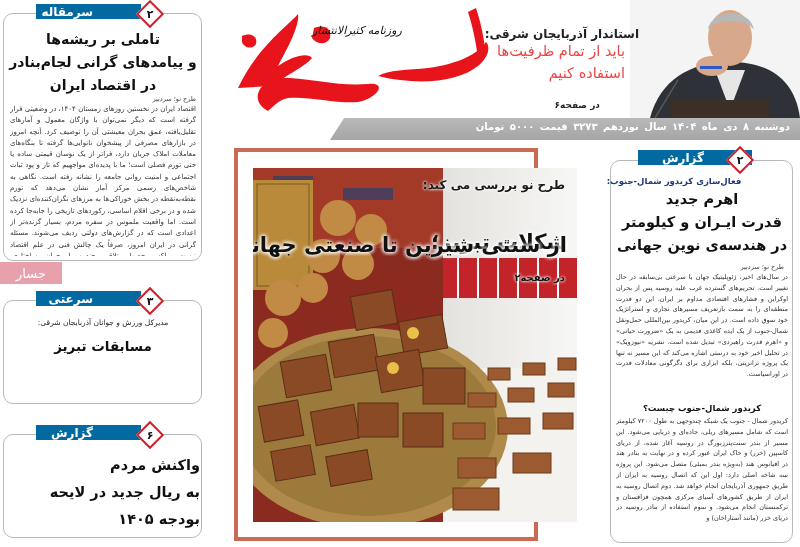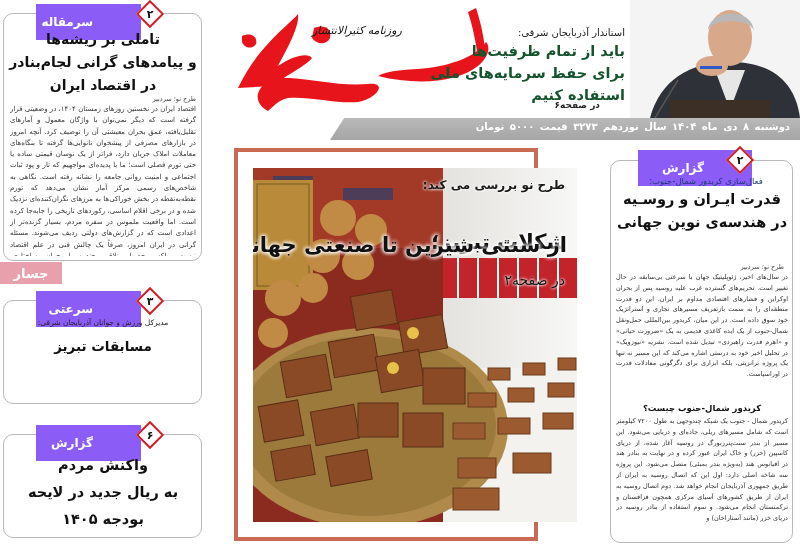--- a/index.html
+++ b/index.html
@@ -8,22 +8,22 @@
 
   
   .box {
     position: absolute;
     border: 1.5px solid #b9b9b9;
     border-radius: 10px;
     background: #fff;
   }
   .sec-header {
     position: absolute;
-    height: 36px;
-    background: #8b5cf6;
+    height: 15px;
+    background: #0369a1;
     color: #fff;
     font-weight: bold;
     font-size: 12px;
     display: flex;
     align-items: center;
     justify-content: flex-start;
     padding-right: 48px;
     direction: rtl;
   }
   .sec-badge {
@@ -91,48 +91,48 @@
   }
 
   
   .lead-photo {
     position: absolute;
     left: 630px; top: 0px; width: 170px; height: 118px;
     overflow: hidden;
     background: linear-gradient(180deg,#fafafa 0%,#f2f2f2 100%);
   }
 
-  .lead-kicker { position:absolute; right: 175px; top: 27px; font-size: 10px; font-weight: normal; color:#222; }
-  .lead-title  { position:absolute; right: 175px; top: 40px; font-size: 14.5px; font-weight: bold; line-height: 22px; color:#14532d; text-align: right; width: 200px; }
+  .lead-kicker { position:absolute; right: 161px; top: 27px; font-size: 12px; font-weight: bold; color:#222; }
+  .lead-title  { position:absolute; right: 175px; top: 40px; font-size: 14.5px; font-weight: normal; line-height: 22px; color:#ef4444; text-align: right; width: 200px; }
   .lead-ref    { position:absolute; right: 200px; top: 100px; font-size: 9px; font-weight: bold; color:#222; }
 
   
   .feature-frame {
     position: absolute;
     left: 234px; top: 148px; width: 304px; height: 393px;
     border: 4px solid #c96a55;
     background: #fff;
   }
   .feature-img {
     position: absolute;
     left: 15px; top: 16px; width: 324px; height: 354px;
     overflow: hidden;
     background: #f0ece6;
   }
   .feature-kicker { position:absolute; right: 12px; top: 10px; font-size: 12px; font-weight: bold; color:#1a1a1a; text-shadow: 0 0 3px #fff, 0 0 3px #fff; }
   .feature-title1 { position:absolute; right: 10px; top: 30px; font-size: 21px; font-weight: bold; color:#111; text-shadow: 0 0 4px #fff,0 0 4px #fff,0 0 4px #fff; margin-top: 32px; }
   .feature-title2 { position:absolute; right: 10px; top: 65px; font-size: 21px; font-weight: bold; color:#111; white-space: nowrap; text-shadow: 0 0 4px #fff,0 0 4px #fff,0 0 4px #fff; }
-  .feature-ref    { position:absolute; right: 12px; top: 104px; font-size: 14px; font-weight: normal; color:#111; text-shadow: 0 0 3px #fff,0 0 3px #fff; margin-left: 36px; }
+  .feature-ref    { position:absolute; right: 12px; top: 104px; font-size: 10px; font-weight: bold; color:#111; text-shadow: 0 0 3px #fff,0 0 3px #fff; margin-left: 36px; }
 
   .jasar {
     position: absolute;
     left: 0px; top: 262px; width: 62px; height: 22px;
     background: #e9a0ad;
     clip-path: polygon(0 0,100% 0,100% 100%, 72% 100%, 66% 130%, 60% 100%, 0 100%);
-    color:#fff; font-weight:bold; font-size: 13px;
+    color:#fff; font-weight:normal; font-size: 13px;
     display:flex; align-items:center; justify-content:center;
     letter-spacing: 2px;
   }
 </style>
 </head>
 <body>
 
 <div class="masthead-logo">
   <svg width="300" height="110" viewBox="0 0 300 110">
 
@@ -160,21 +160,20 @@
     <ellipse cx="82" cy="66" rx="16" ry="10" fill="#d8a88a"></ellipse>
     <rect x="70" y="66" width="22" height="3" fill="#2d58c8"></rect>
 
     <rect x="40" y="100" width="100" height="18" fill="#3b2f26"></rect>
     <line x1="25" y1="118" x2="48" y2="80" stroke="#555" stroke-width="1.5"></line>
   </svg>
 </div>
 <div class="lead-kicker">استاندار آذربایجان شرقی:</div>
 <div class="lead-title">
   <div>باید از تمام ظرفیت‌ها</div>
-  <div>برای حفظ سرمایه‌های ملی</div>
   <div>استفاده کنیم</div>
 </div>
 <div class="lead-ref">در صفحه۶</div>
 
 <div class="dateline">
   <div class="dateline-text">دوشنبه ۸ دی ماه ۱۴۰۴   سال نوزدهم   ۳۲۷۳   قیمت ۵۰۰۰ تومان</div>
 </div>
 
 <div class="box" style="left:3px; top:13px; width:199px; height:248px;">
 </div>
@@ -204,21 +203,21 @@
 <div class="headline" style="position:absolute; left:6px; top:334px; width:194px; font-size:13.5px; line-height:24px;">
   <div>مسابقات تبریز</div>
 </div>
 
 <div class="box" style="left:3px; top:434px; width:199px; height:104px;"></div>
 <div class="sec-header" style="left:36px; top:425px; width:105px;">
   <span>گزارش</span>
 </div>
 <div class="sec-badge" style="left:140px; top:425px;"></div>
 <div class="sec-badge-num" style="left:140px; top:425px;">۶</div>
-<div class="headline" style="position:absolute; left:6px; top:452px; width:194px; font-size:14.5px; line-height:27px;">
+<div class="headline" style="position:absolute; left:6px; top:452px; width:194px; font-size:14.5px; line-height:27px;text-align:right;">
   <div>واکنش مردم</div>
   <div>به ریال جدید در لایحه</div>
   <div>بودجه ۱۴۰۵</div>
 </div>
 
 <div class="feature-frame">
   <div class="feature-img">
     <svg width="324" height="354" viewBox="0 0 324 354">
       <defs>
         <linearGradient id="fac" x1="0" y1="0" x2="1" y2="0">
@@ -304,21 +303,22 @@
     <div class="feature-ref">در صفحه۲</div>
   </div>
 </div>
 
 <div class="box" style="left:610px; top:160px; width:183px; height:383px;"></div>
 <div class="sec-header" style="left:638px; top:150px; width:114px;">
   <span>گزارش</span>
 </div>
 <div class="sec-badge" style="left:730px; top:150px;"></div>
 <div class="sec-badge-num" style="left:730px; top:150px;">۲</div>
-<div class="kicker" style="position:absolute; left:620px; top:176px; width:172px; font-size:8.5px; font-weight:normal; color:#1e3a7a;">فعال‌سازی کریدور شمال-جنوب:</div>
+<div class="kicker" style="position:absolute; left:588px; top:176px; width:172px; font-size:8.5px; font-weight:bold; color:#1e3a7a;">فعال‌سازی کریدور شمال-جنوب:</div>
 <div class="headline" style="position:absolute; left:614px; top:188px; width:176px; font-size:14.5px; line-height:23px;">
-  <div>قدرت ایـران و روسـیه</div>
+  <div>اهرم جدید</div>
+  <div>قدرت ایـران و کیلومتر</div>
   <div>در هندسه‌ی نوین جهانی</div>
 </div>
 <div style="position:absolute; right:16px; top:263px; font-size:6.5px; color:#444; font-family:'DejaVu Serif',serif;">طرح نو؛ سردبیر</div>
 <div class="body-text" style="position:absolute; left:616px; top:272px; width:172px; height:130px; overflow:hidden; font-size:6.5px; line-height:10.8px;">در سال‌های اخیر، ژئوپلیتیک جهان با سرعتی بی‌سابقه در حال تغییر است. تحریم‌های گسترده غرب علیه روسیه پس از بحران اوکراین و فشارهای اقتصادی مداوم بر ایران، این دو قدرت منطقه‌ای را به سمت بازتعریف مسیرهای تجاری و استراتژیک خود سوق داده است. در این میان، کریدور بین‌المللی حمل‌ونقل شمال-جنوب از یک ایده کاغذی قدیمی به یک «ضرورت حیاتی» و «اهرم قدرت راهبردی» تبدیل شده است. نشریه «نیوزویک» در تحلیل اخیر خود به درستی اشاره می‌کند که این مسیر نه تنها یک پروژه ترانزیتی، بلکه ابزاری برای دگرگونی معادلات قدرت در اوراسیاست.</div>
 <div style="position:absolute; left:616px; top:403px; width:172px; text-align:center; font-size:8.5px; font-weight:bold; color:#111;">کریدور شمال-جنوب چیست؟</div>
 <div class="body-text" style="position:absolute; left:616px; top:416px; width:172px; height:122px; overflow:hidden; font-size:6.5px; line-height:10.8px;">کریدور شمال - جنوب یک شبکه چندوجهی به طول ۷۲۰۰ کیلومتر است که شامل مسیرهای ریلی، جاده‌ای و دریایی می‌شود. این مسیر از بندر سنت‌پترزبورگ در روسیه آغاز شده، از دریای کاسپین (خزر) و خاک ایران عبور کرده و در نهایت به بنادر هند در اقیانوس هند (به‌ویژه بندر بمبئی) متصل می‌شود. این پروژه سه شاخه اصلی دارد: اول این که اتصال روسیه به ایران از طریق جمهوری آذربایجان انجام خواهد شد. دوم اتصال روسیه به ایران از طریق کشورهای آسیای مرکزی همچون قزاقستان و ترکمنستان انجام می‌شود. و سوم استفاده از بنادر روسیه در دریای خزر (مانند آستاراخان) و</div>
 
 </body></html>

